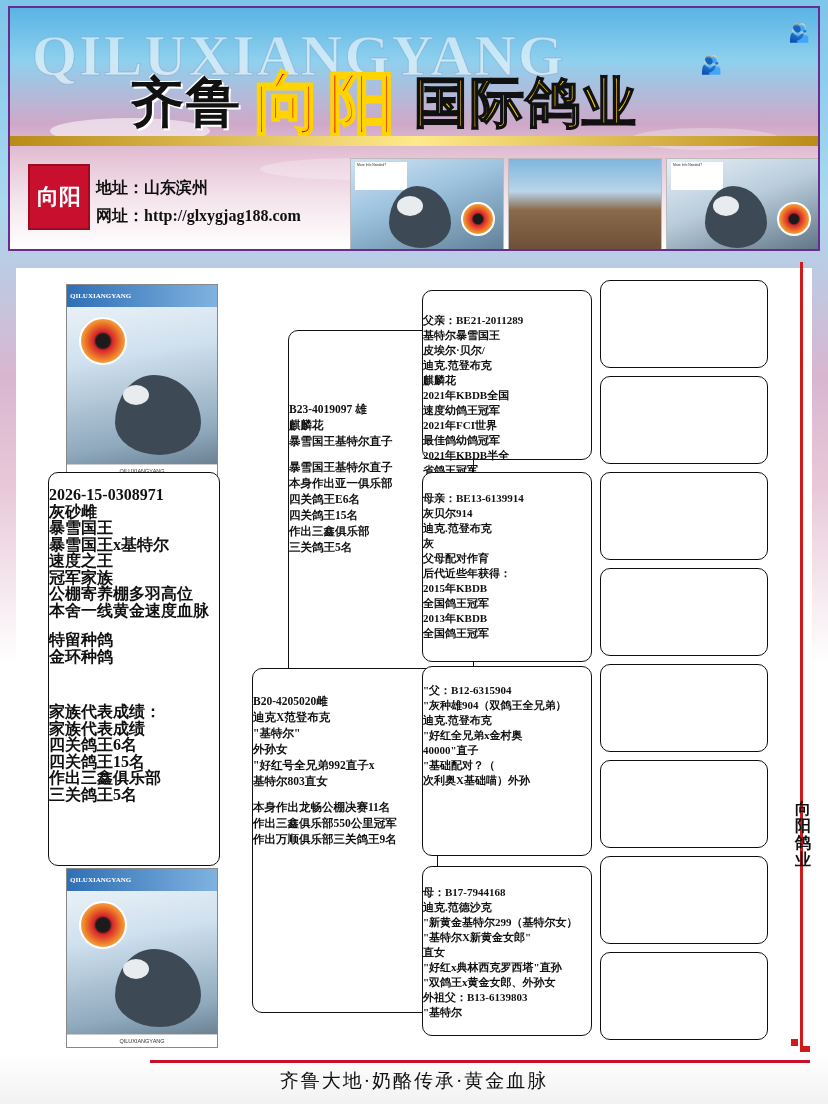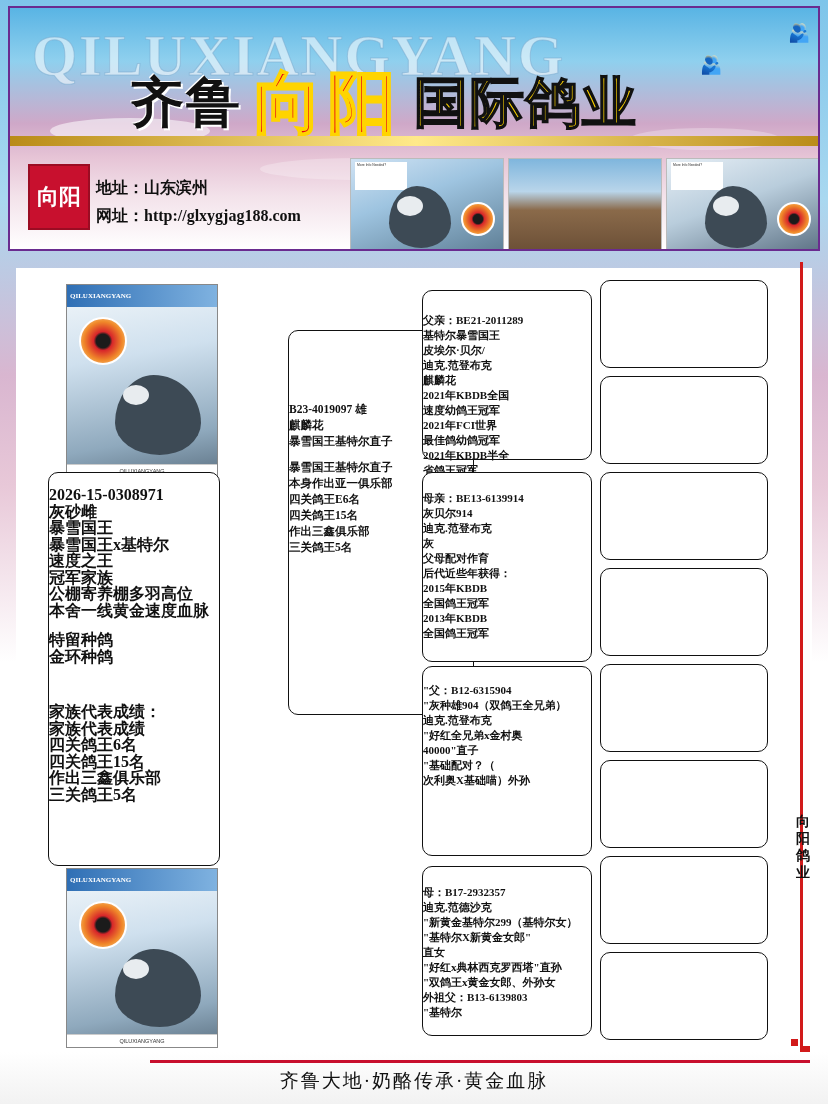--- a/index.html
+++ b/index.html
@@ -100,22 +100,22 @@
   
   .sheet{
     position:absolute;left:16px;top:268px;width:796px;height:790px;
     background:#ffffff;
   }
   .redline-v{
     position:absolute;left:800px;top:262px;width:3px;height:800px;background:#d11a1a;
   }
   .vtext{
     position:absolute;left:795px;top:800px;width:16px;
-    font-family:"Liberation Serif",serif;font-size:14px;font-weight:bold;color:#111;
-    line-height:17px;text-align:center;margin-top:13px;
+    font-family:"Liberation Serif",serif;font-size:16px;font-weight:bold;color:#111;
+    line-height:17px;text-align:center;
   }
   .box{
     position:absolute;border:1.6px solid #111;border-radius:10px;background:#fff;
     box-sizing:border-box;text-align:left;
     font-family:"Liberation Serif",serif;color:#111;
   }
   .box .ln{white-space:nowrap;}
   .b-gen1{left:32px;top:204px;width:172px;height:394px;padding-top:14px;font-size:16px;line-height:16.5px;font-weight:bold;}
   .b-sire{left:236px;top:62px;width:186px;height:385px;padding-top:70px;font-size:11.5px;line-height:16px;font-weight:bold;margin-left:36px;}
   .b-dam{left:236px;top:400px;width:186px;height:345px;padding-top:24px;font-size:11.5px;line-height:16px;font-weight:bold;}
@@ -250,20 +250,32 @@
       <div class="ln">暴雪国王基特尔直子</div>
       <div class="sp"></div>
       <div class="ln">暴雪国王基特尔直子</div>
       <div class="ln">本身作出亚一俱乐部</div>
       <div class="ln">四关鸽王E6名</div>
       <div class="ln">四关鸽王15名</div>
       <div class="ln">作出三鑫俱乐部</div>
       <div class="ln">三关鸽王5名</div>
     </div>
 
+    <div class="box b-dam">
+      <div class="ln">B20-4205020雌</div>
+      <div class="ln">迪克X范登布克</div>
+      <div class="ln">"基特尔"</div>
+      <div class="ln">外孙女</div>
+      <div class="ln">"好红号全兄弟992直子x</div>
+      <div class="ln">基特尔803直女</div>
+      <div class="sp"></div>
+      <div class="ln">本身作出龙畅公棚决赛11名</div>
+      <div class="ln">作出三鑫俱乐部550公里冠军</div>
+      <div class="ln">作出万顺俱乐部三关鸽王9名</div>
+    </div>
 
     <div class="box b-ss">
       <div class="ln"><span>父亲：</span><span>BE21-2011289</span></div>
       <div class="ln">基特尔暴雪国王</div>
       <div class="ln">皮埃尔·贝尔/</div>
       <div class="ln">迪克.范登布克</div>
       <div class="ln">麒麟花</div>
       <div class="ln">2021年KBDB全国</div>
       <div class="ln">速度幼鸽王冠军</div>
       <div class="ln">2021年FCI世界</div>
@@ -289,21 +301,21 @@
       <div class="ln"><span>"父：</span><span>B12-6315904</span></div>
       <div class="ln">"灰种雄904（双鸽王全兄弟）</div>
       <div class="ln">迪克.范登布克</div>
       <div class="ln">"好红全兄弟x金村奥</div>
       <div class="ln">40000"直子</div>
       <div class="ln">"基础配对？（</div>
       <div class="ln">次利奥X基础喵）外孙</div>
     </div>
 
     <div class="box b-dd">
-      <div class="ln"><span>母：</span><span>B17-2932357</span></div>
+      <div class="ln"><span>母：</span><span>B17-7944168</span></div>
       <div class="ln">迪克.范德沙克</div>
       <div class="ln">"新黄金基特尔299（基特尔女）</div>
       <div class="ln">"基特尔X新黄金女郎"</div>
       <div class="ln">直女</div>
       <div class="ln">"好红x典林西克罗西塔"直孙</div>
       <div class="ln">"双鸽王x黄金女郎、外孙女</div>
       <div class="ln">外祖父：B13-6139803</div>
       <div class="ln">"基特尔</div>
     </div>
 

